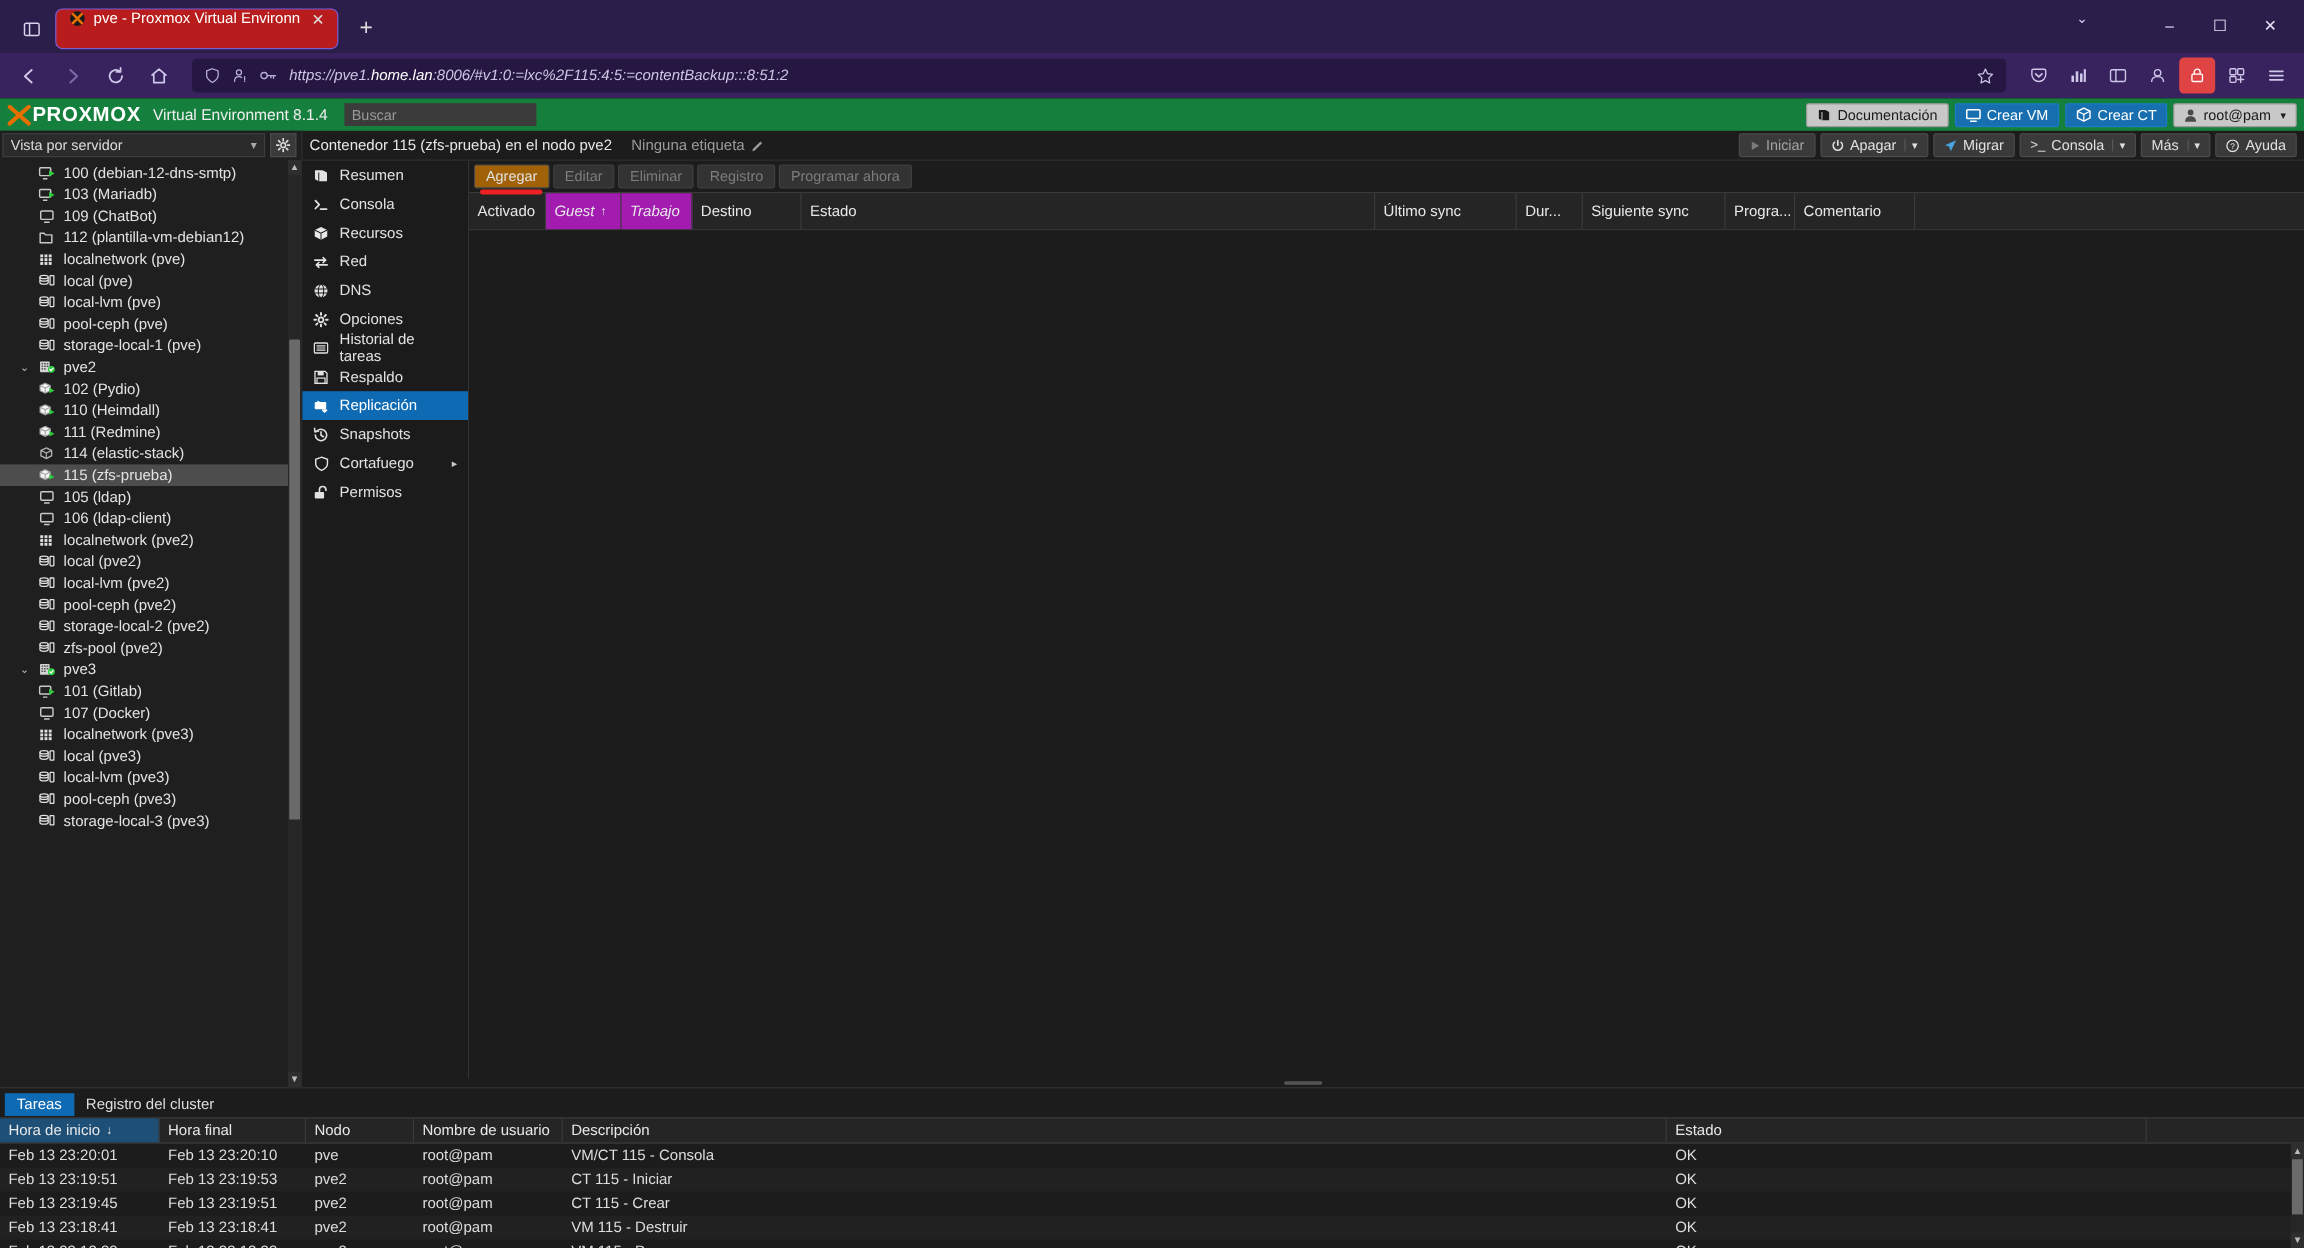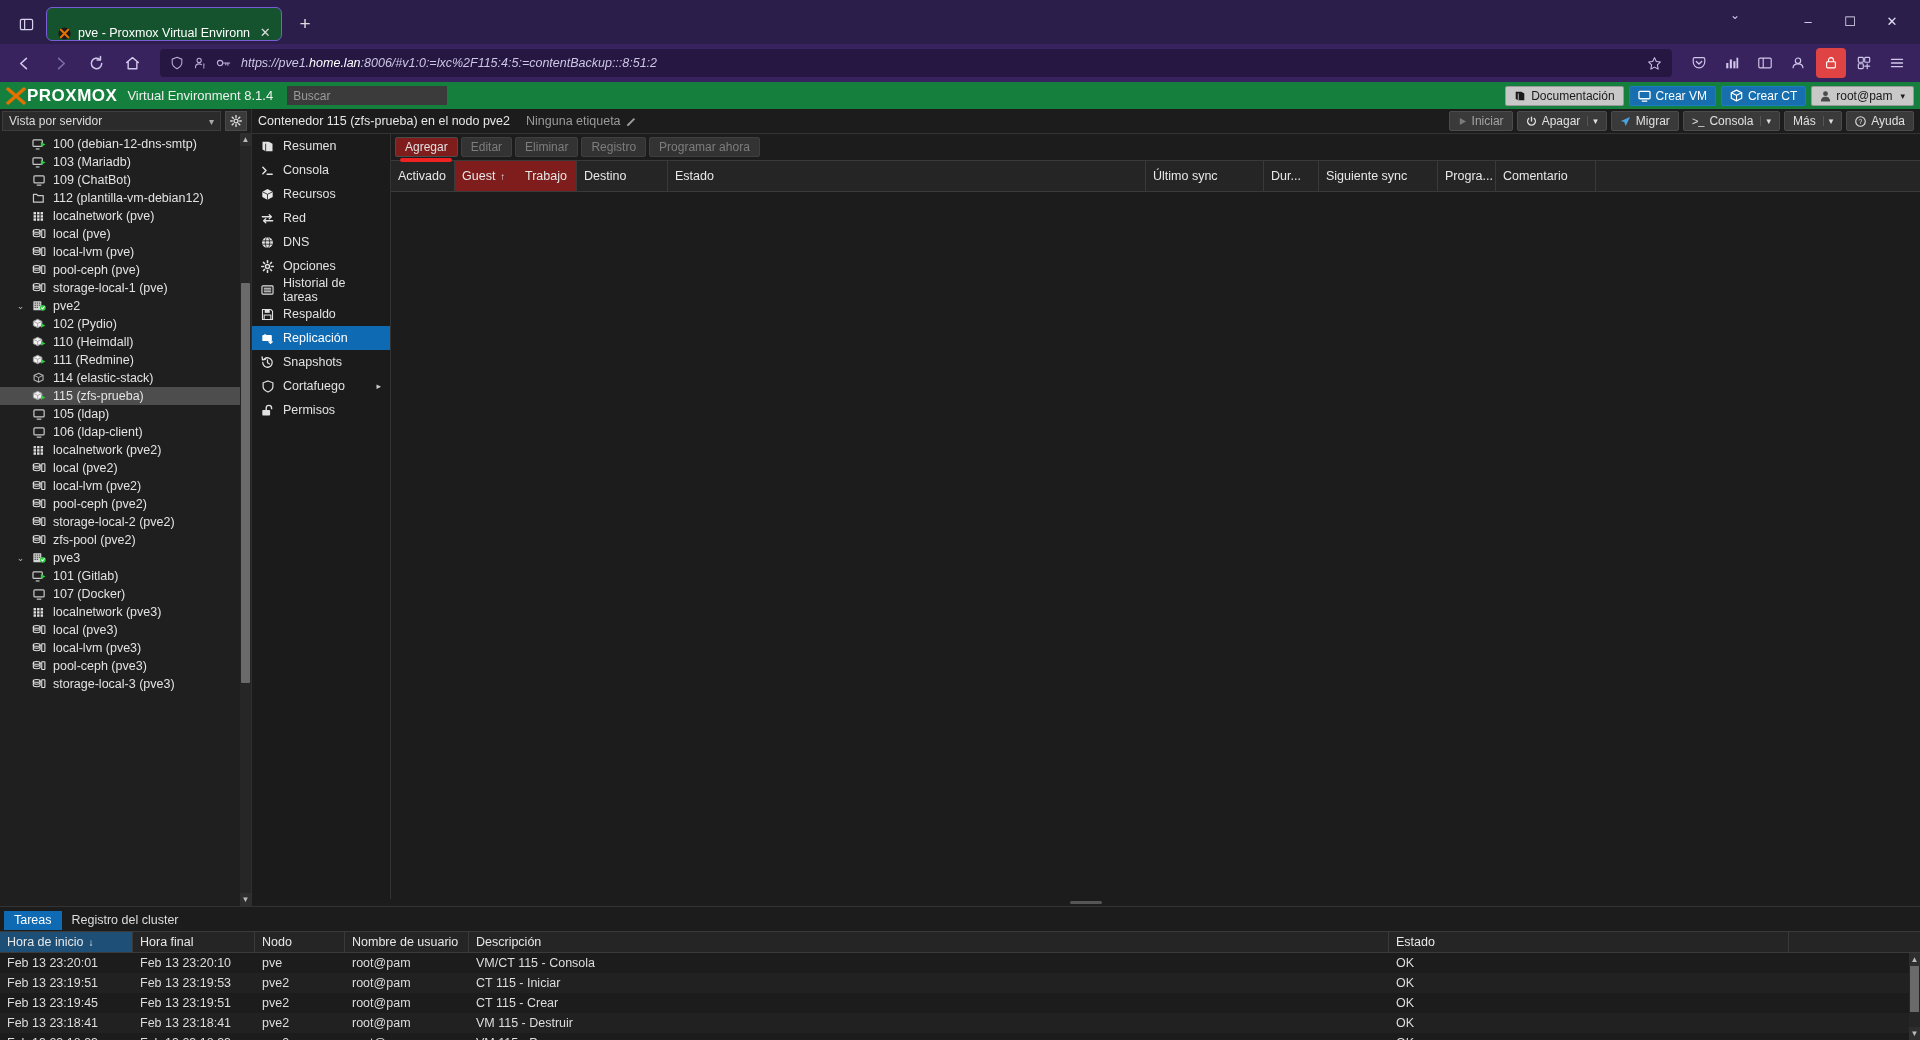--- a/index.html
+++ b/index.html
@@ -4,22 +4,22 @@
 <style>
   * { box-sizing: border-box; margin:0; padding:0; }
   html,body{ width:1920px; height:1040px; overflow:hidden; background:#1c1c1c;
     font-family:"Liberation Sans", sans-serif; font-size:13px; color:#e5e5e5; }
 
   
   .browser{ width:1920px; }
   .tabstrip{ height:44px; background:#2b1e4a; display:flex; align-items:flex-end; padding:0 6px; position:relative; }
   .tb-sidebar-btn{ width:40px; height:34px; display:flex; align-items:center; justify-content:center;
       color:#d8d4ef; margin-bottom:3px; border-radius:4px; }
-  .tab{ height:34px; margin-bottom:3px; min-width:225px; max-width:250px; background:#14532d;
-      border:1px solid #7a5cd6; border-radius:6px; display:flex; align-items:flex-end; gap:7px;
+  .tab{ height:34px; margin-bottom:3px; min-width:225px; max-width:250px; background:#b91c1c;
+      border:1px solid #7a5cd6; border-radius:6px; display:flex; align-items:flex-start; gap:7px;
       padding:0 8px 0 10px; color:#fff; font-size:12.5px; }
   .tab .favicon{ width:14px; height:14px; flex:0 0 14px; display:flex; align-items:center; justify-content:center; }
   .tab .tab-title{ flex:1; overflow:hidden; white-space:nowrap; text-overflow:clip; }
   .tab .tab-close{ width:16px; height:16px; display:flex; align-items:center; justify-content:center;
       color:#ddd; font-size:13px; }
   .newtab{ width:30px; height:30px; margin:0 0 5px 8px; display:flex; align-items:center; justify-content:center;
       color:#ddd; font-size:19px; border-radius:4px; }
   .win-ctrl{ position:absolute; right:8px; top:6px; display:flex; gap:2px; align-items:center; }
   .win-ctrl div{ width:40px; height:30px; display:flex; align-items:center; justify-content:center; color:#e4e0f7; font-size:13px; }
   .chev-list{ position:absolute; right:180px; top:8px; color:#cfc8ee; font-size:12px; }
@@ -87,28 +87,28 @@
   .panel{ flex:1; display:flex; min-height:0; border-top:1px solid #333; }
   .menu{ width:139px; background:#1b1b1b; border-right:1px solid #333; flex:0 0 139px; }
   .mi{ height:24px; display:flex; align-items:center; gap:9px; padding:0 9px; font-size:12.5px; color:#e2e2e2; }
   .mi.sel{ background:#0f6ab4; color:#fff; }
   .mi .mic{ width:13px; flex:0 0 13px; display:flex; align-items:center; justify-content:center; }
   .mi .arr{ margin-left:auto; font-size:9px; color:#ccc; }
 
   .repl{ flex:1; display:flex; flex-direction:column; background:#1c1c1c; min-width:0; }
   .toolbar{ height:26px; display:flex; align-items:center; gap:3px; padding:2px 4px; position:relative; }
   .tbtn{ height:20px; display:flex; align-items:center; padding:0 9px; font-size:12px;
-      background:#7f1d1d; border:1px solid #4b4b4b; color:#e0e0e0; border-radius:2px; }
+      background:#a16207; border:1px solid #4b4b4b; color:#e0e0e0; border-radius:2px; }
   .tbtn.dis{ color:#7d7d7d; background:#333; border-color:#3f3f3f; }
   .redmark{ position:absolute; left:9px; top:24px; width:52px; height:4px; background:#ee2222; border-radius:2px; }
 
   .grid-head{ height:32px; display:flex; background:#252525; border-top:1px solid #3a3a3a; border-bottom:1px solid #3a3a3a; }
   .gh{ display:flex; align-items:center; padding:0 7px; font-size:12.5px; color:#e8e8e8;
       border-right:1px solid #3a3a3a; white-space:nowrap; overflow:hidden; }
-  .gh.hl{ background:#7f1d1d; }
+  .gh.hl{ background:#a21caf;font-style:italic; }
   .gh .srt{ margin-left:5px; font-size:10px; }
   .grid-body{ flex:1; background:#1c1c1c; }
   .hsplit{ height:7px; background:#1c1c1c; display:flex; align-items:center; justify-content:center; }
   .hsplit .grip{ width:32px; height:3px; background:#555; border-radius:2px; }
 
   
   .tasks{ height:134px; background:#1c1c1c; border-top:1px solid #333; display:flex; flex-direction:column; }
   .task-tabs{ height:24px; display:flex; align-items:center; gap:0; padding:2px 4px 0 4px; }
   .ttab{ height:19px; display:flex; align-items:center; padding:0 10px; font-size:12.5px; color:#ddd; }
   .ttab.sel{ background:#0f6ab4; color:#fff; }

